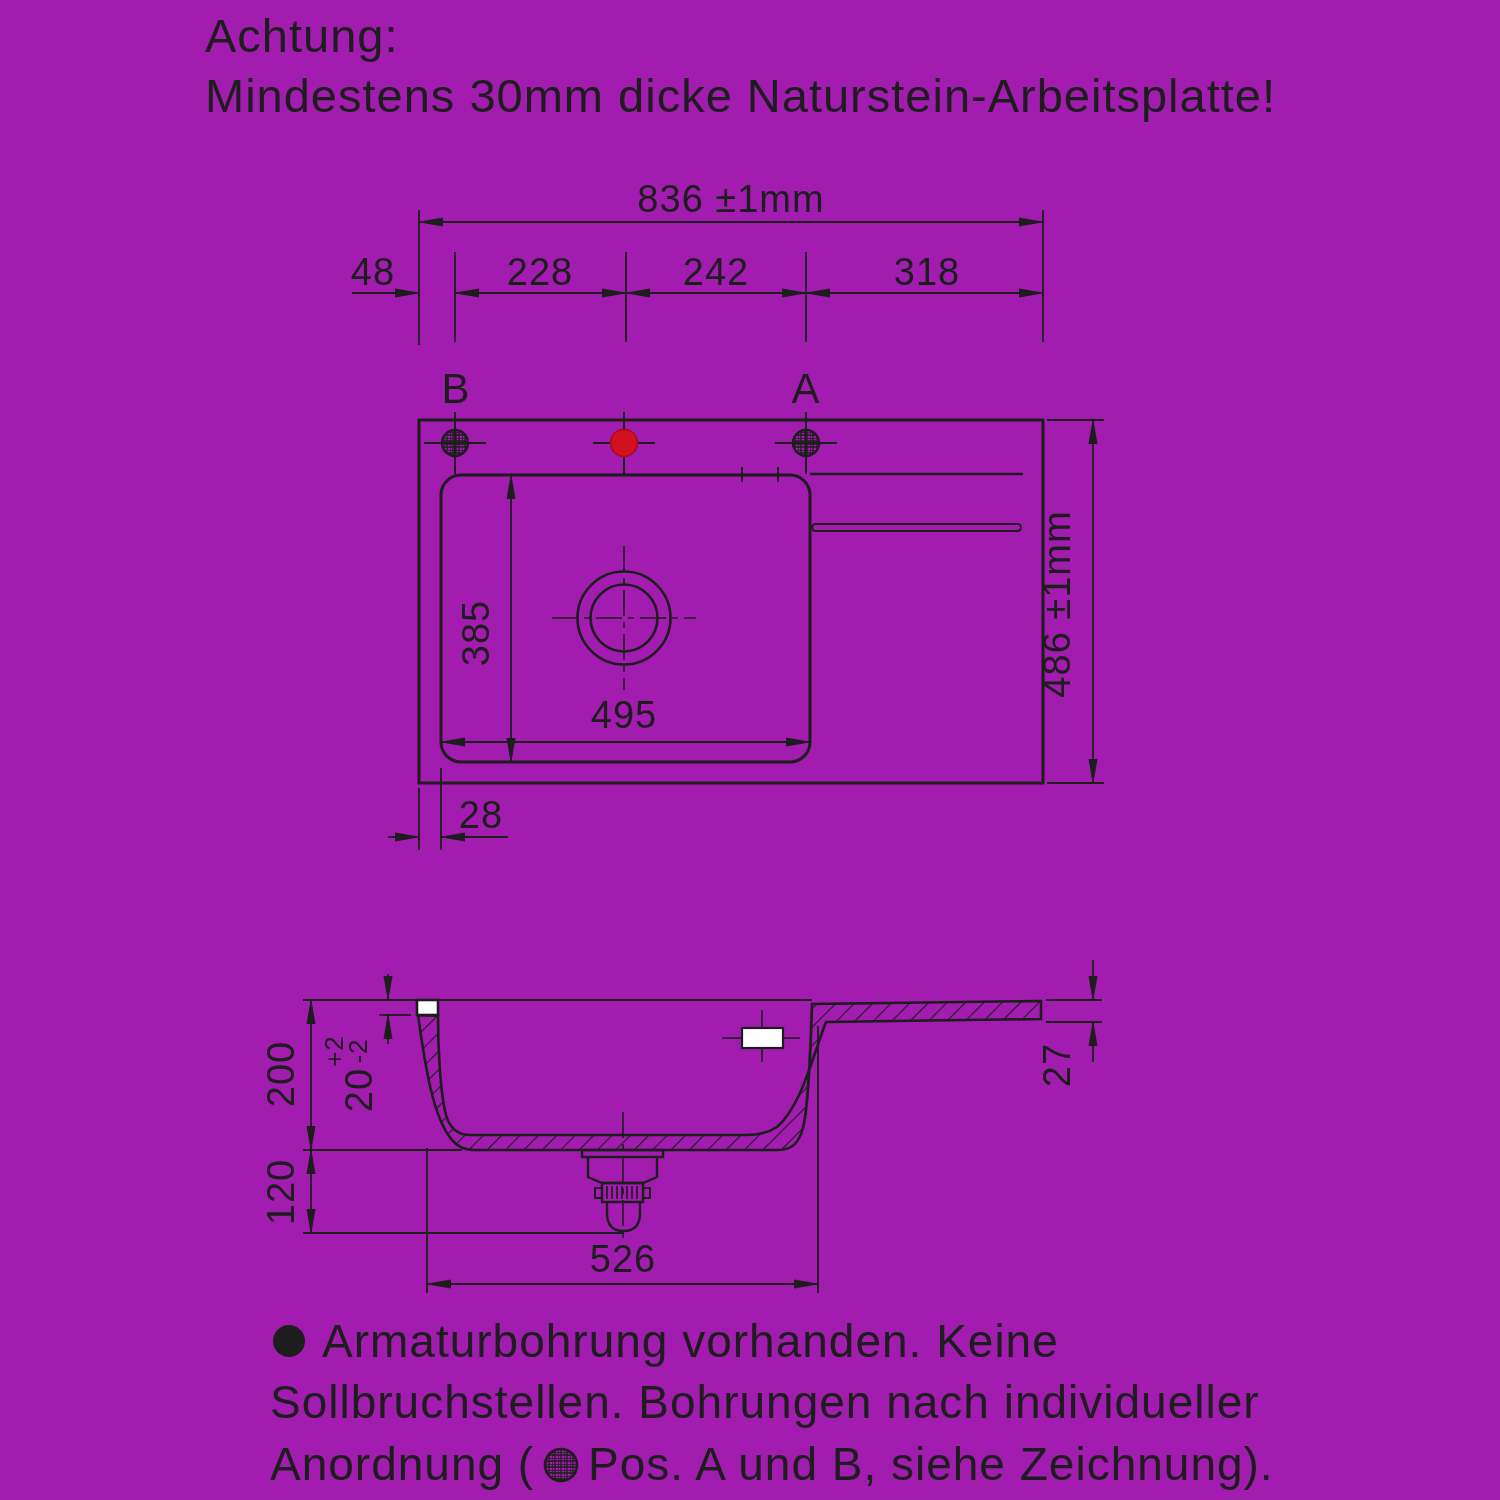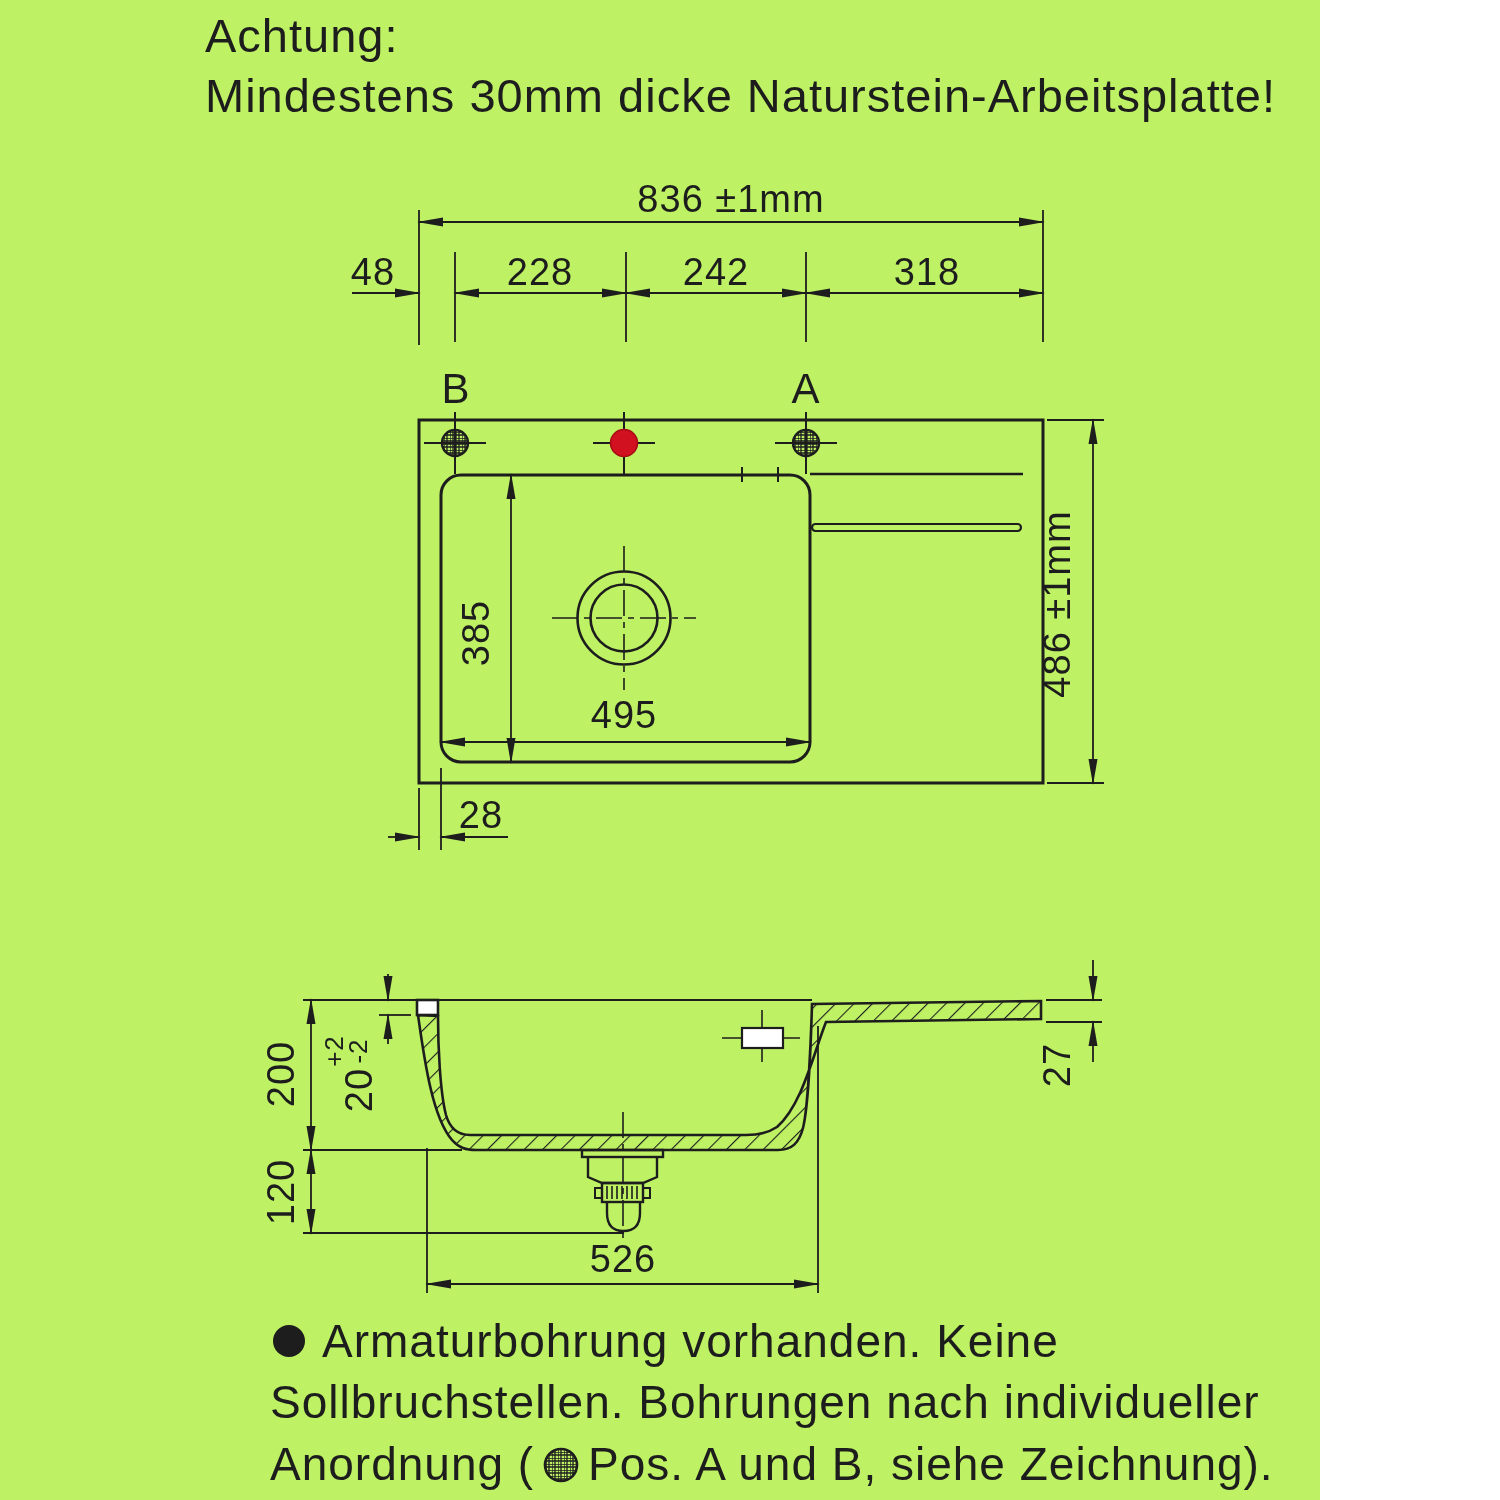--- a/index.html
+++ b/index.html
@@ -1,16 +1,16 @@
 <!DOCTYPE html>
 <html><head>
 <meta charset="utf-8">
 <style>
   html,body{margin:0;padding:0;background:#ffffff;}
-  .page{position:relative;width:1320px;height:1500px;background:#bef264;overflow:hidden;
+  .page{position:relative;width:1500px;height:1500px;background:#a21caf;overflow:hidden;
         font-family:"Liberation Sans", sans-serif;}
   svg{position:absolute;left:0;top:0;}
   text{fill:#1d1d1d;font-family:"Liberation Sans", sans-serif;font-weight:300;letter-spacing:1px;}
   .hdr{font-size:47px;}
   .dim{font-size:38px;letter-spacing:1px;}
   .tol{font-size:26px;}
   .poslabel{font-size:42px;}
   .foot{font-size:46px;}
 </style>
 </head>

